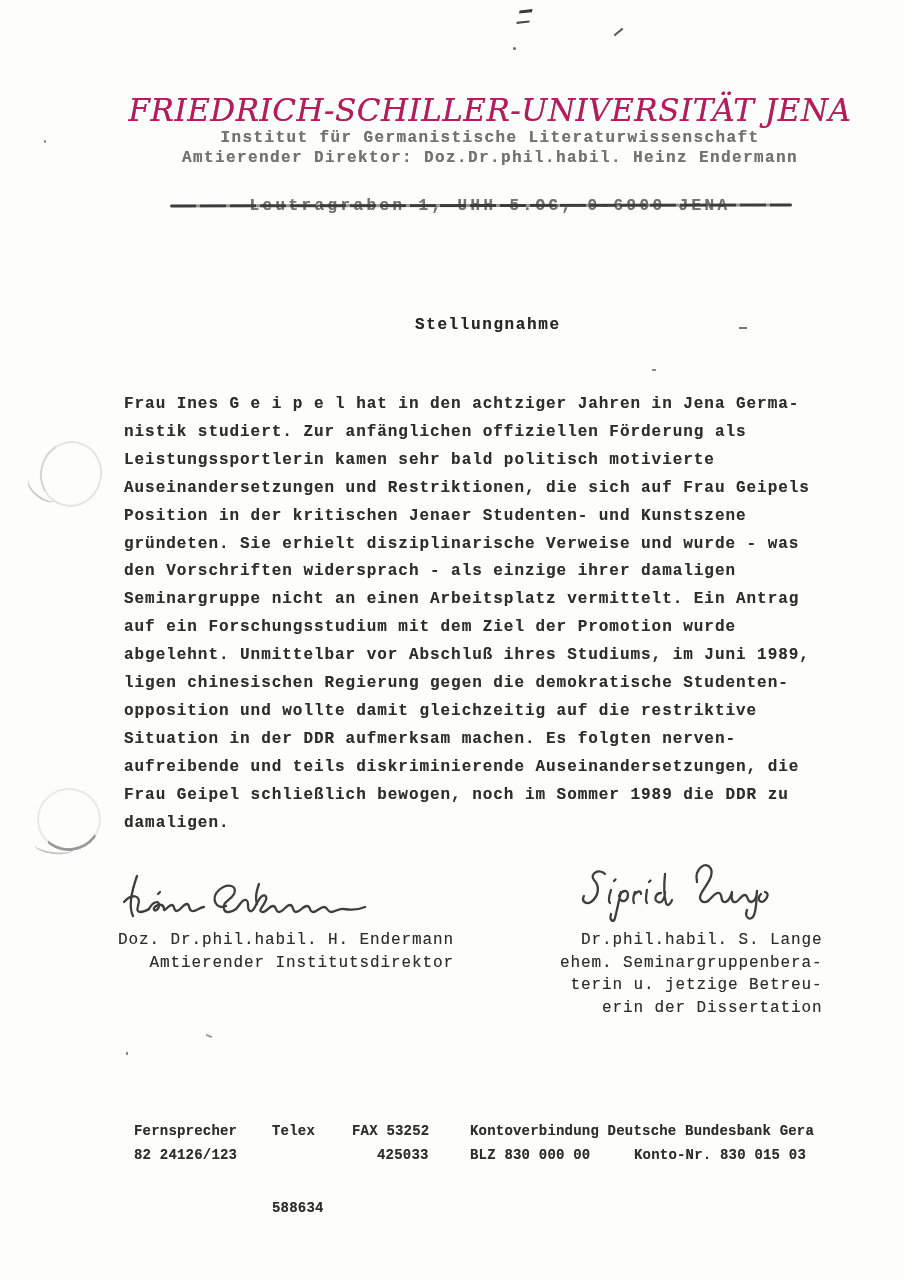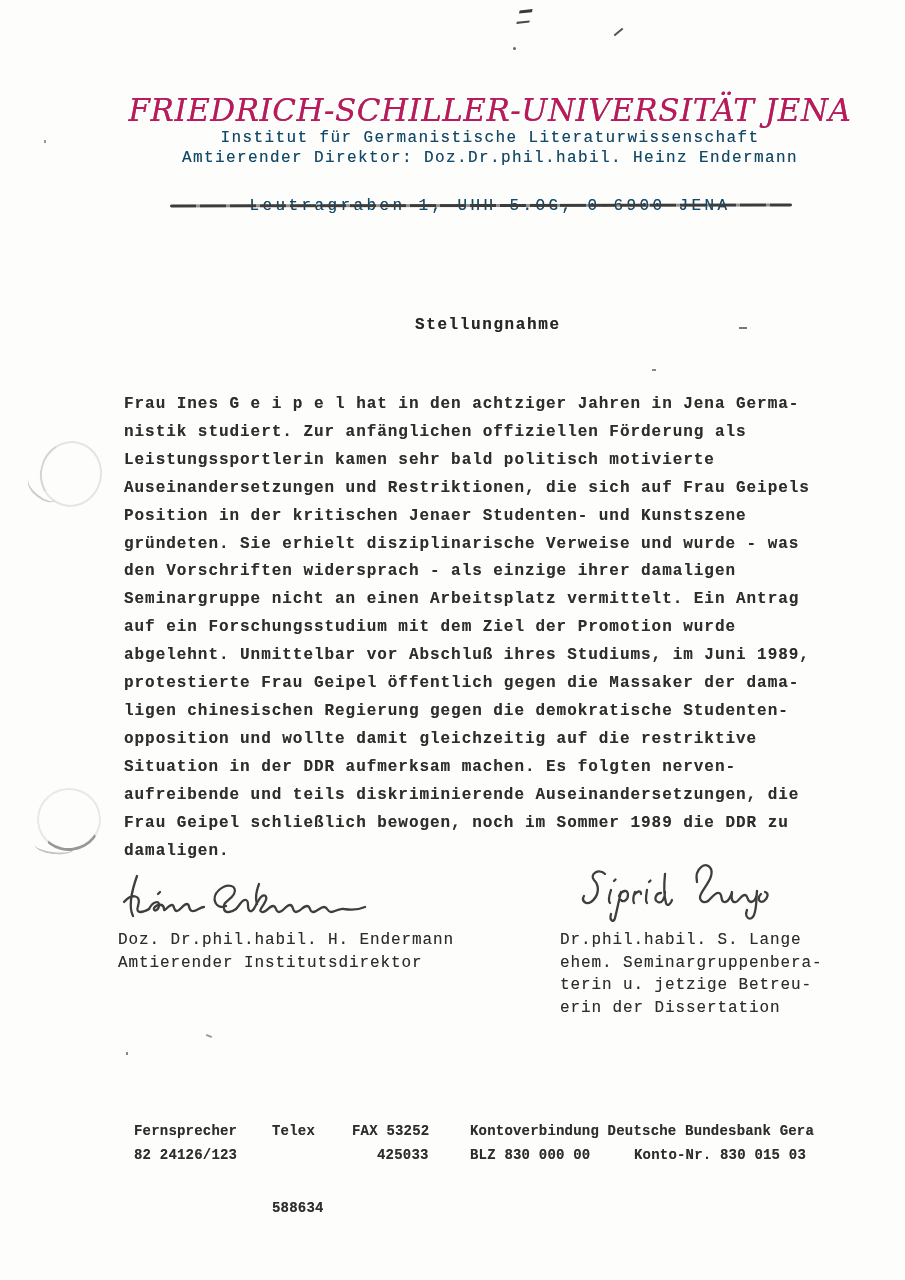--- a/index.html
+++ b/index.html
@@ -15,21 +15,21 @@
   
   .letterhead{position:absolute;top:92px;left:75px;width:830px;text-align:center;}
   .university{
     font-family:"DejaVu Serif","Liberation Serif",serif;
     font-style:italic;font-weight:500;
     font-size:31px;letter-spacing:0.5px;color:#be185d;
     margin:0;white-space:nowrap;
     text-shadow:0 0 0.5px rgba(20,20,20,.55);
   }
   .lh-line{
-    font-weight:400;font-size:16px;letter-spacing:1.4px;color:#0c4a6e;
+    font-weight:700;font-size:16px;letter-spacing:1.4px;color:#737373;
     line-height:20px;white-space:nowrap;
     text-shadow:0 0 0.4px rgba(30,30,30,.5);
   }
   .lh-line.address{letter-spacing:3.4px;margin-top:28px;}
   .lh-rule{
     position:absolute;top:204px;left:170px;width:622px;height:3px;border:none;margin:0;
     background:
       repeating-linear-gradient(90deg,#3c3c3c 0 26px,rgba(60,60,60,.55) 26px 30px);
     transform:rotate(-0.08deg);border-radius:2px;
   }
@@ -50,21 +50,21 @@
   
   .sig-svg{position:absolute;}
   .sig-left-svg{top:866px;left:120px;}
   .sig-right-svg{top:852px;left:575px;}
   .sig-block{
     position:absolute;font-size:16px;letter-spacing:0.9px;line-height:22.5px;
     color:#2d2d2d;text-shadow:0 0 0.45px rgba(40,40,40,.45);
   }
   .sig-block.left{top:929px;left:118px;}
   .sig-block.right{top:929px;left:560px;}
-  .sig-block div{white-space:nowrap;}
+  .sig-block div{white-space:nowrap;text-align:right;}
   
   .ft{
     position:absolute;font-size:14px;font-weight:700;letter-spacing:0.2px;
     color:#2e2e2e;white-space:nowrap;text-shadow:0 0 0.4px rgba(40,40,40,.5);
   }
   
   .punch{position:absolute;border-radius:50%;}
   .punch-1{
     top:441px;left:40px;width:58px;height:62px;
     border:2px solid rgba(120,120,120,.18);
@@ -128,21 +128,20 @@
     <div class="body-line">Frau Ines G e i p e l hat in den achtziger Jahren in Jena Germa-</div>
     <div class="body-line">nistik studiert. Zur anfänglichen offiziellen Förderung als</div>
     <div class="body-line">Leistungssportlerin kamen sehr bald politisch motivierte</div>
     <div class="body-line">Auseinandersetzungen und Restriktionen, die sich auf Frau Geipels</div>
     <div class="body-line">Position in der kritischen Jenaer Studenten- und Kunstszene</div>
     <div class="body-line">gründeten. Sie erhielt disziplinarische Verweise und wurde - was</div>
     <div class="body-line">den Vorschriften widersprach - als einzige ihrer damaligen</div>
     <div class="body-line">Seminargruppe nicht an einen Arbeitsplatz vermittelt. Ein Antrag</div>
     <div class="body-line">auf ein Forschungsstudium mit dem Ziel der Promotion wurde</div>
     <div class="body-line">abgelehnt. Unmittelbar vor Abschluß ihres Studiums, im Juni 1989,</div>
-    <div class="body-line">protestierte Frau Geipel öffentlich gegen die Massaker der dama-</div>
     <div class="body-line">ligen chinesischen Regierung gegen die demokratische Studenten-</div>
     <div class="body-line">opposition und wollte damit gleichzeitig auf die restriktive</div>
     <div class="body-line">Situation in der DDR aufmerksam machen. Es folgten nerven-</div>
     <div class="body-line">aufreibende und teils diskriminierende Auseinandersetzungen, die</div>
     <div class="body-line">Frau Geipel schließlich bewogen, noch im Sommer 1989 die DDR zu</div>
     <div class="body-line">damaligen.</div>
   </main>
 
   <svg class="sig-svg sig-left-svg" width="250" height="60" viewBox="0 0 250 60" aria-label="Heinz Endermann (handschriftliche Unterschrift)">
     <g fill="none" stroke="#3e3e3e" stroke-width="2.3" stroke-linecap="round" stroke-linejoin="round">

